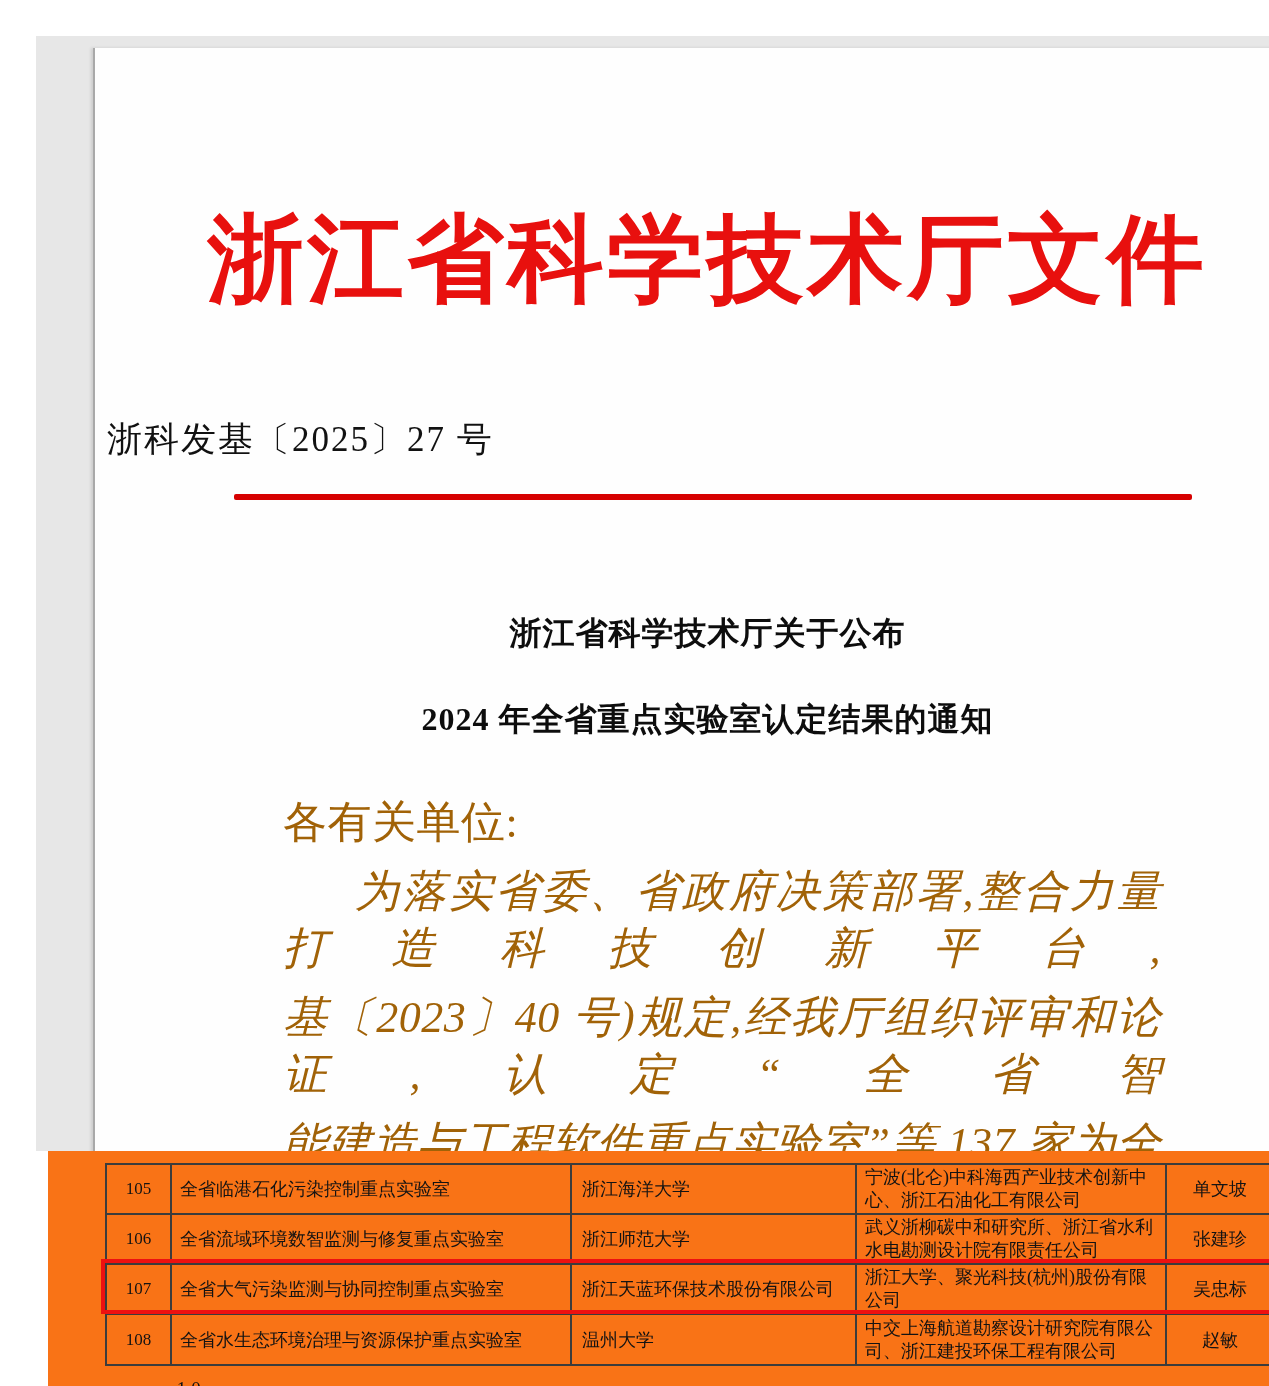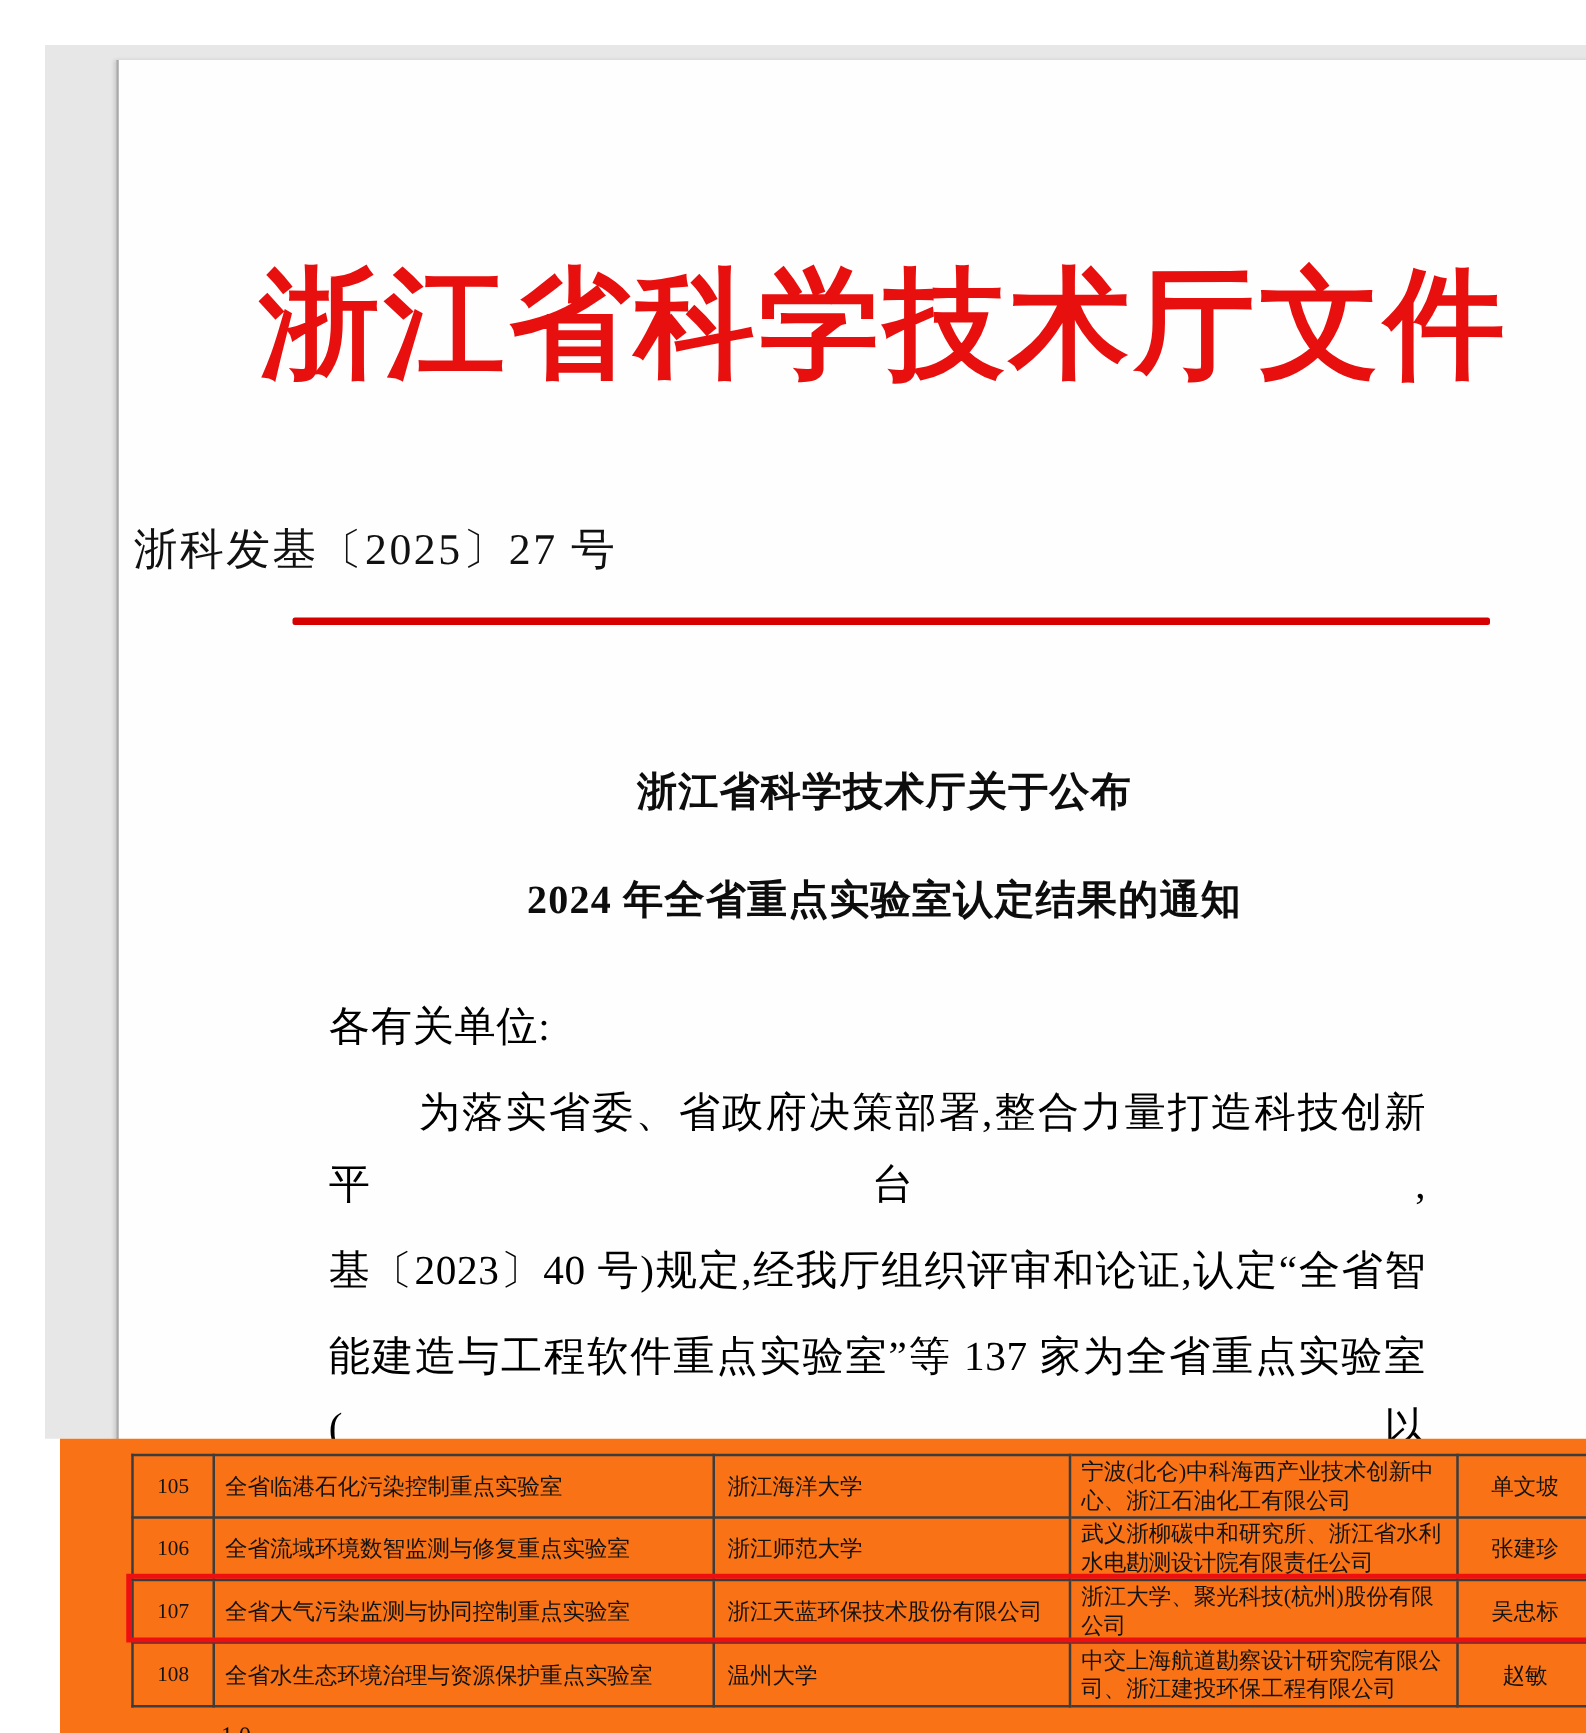--- a/index.html
+++ b/index.html
@@ -40,25 +40,25 @@
   .red-rule {
     position: absolute; left: 127px; top: 434px;
     width: 958px; height: 6px; border-radius: 2px;
   }
   .notice-title {
     position: absolute; left: 0; top: 524px; width: 100%;
     text-align: center; font-size: 32px; font-weight: 700;
     line-height: 74px; letter-spacing: 1px; color: #0d0d0d;
   }
   .body-text {
-    position: absolute; left: 144px; top: 722px; width: 902px;
-    font-size: 33px; line-height: 57px; letter-spacing: .5px;
-    color: #000000;
+    position: absolute; left: 164px; top: 722px; width: 902px;
+    font-size: 44px; line-height: 57px; letter-spacing: .5px;
+    color: #a16207;
   }
-  .jline { text-align: justify; text-align-last: justify; }
+  .jline { text-align: justify; text-align-last: justify; font-style: italic; }
   .indent { text-indent: 72px; }
 
   
   .table-section {
     position: absolute; left: 12px; top: 1115px;
     width: 1269px; height: 271px; background: #f97316; padding-left: 24px;
   }
   table.results {
     position: absolute; left: 45px; top: 0;
     width: 1168px; border-collapse: collapse; table-layout: fixed;

